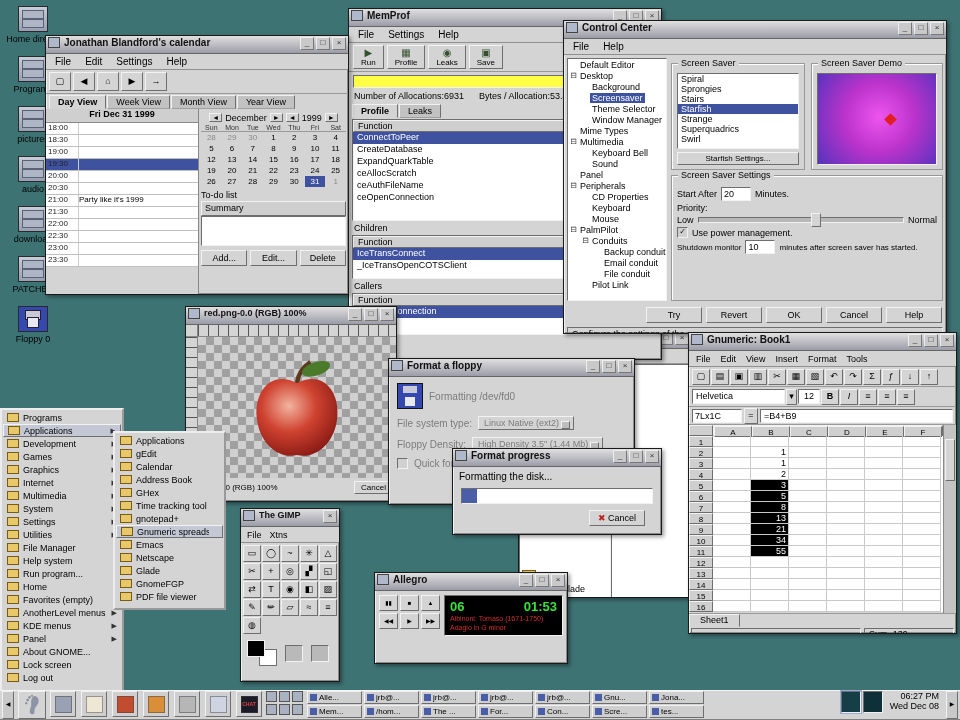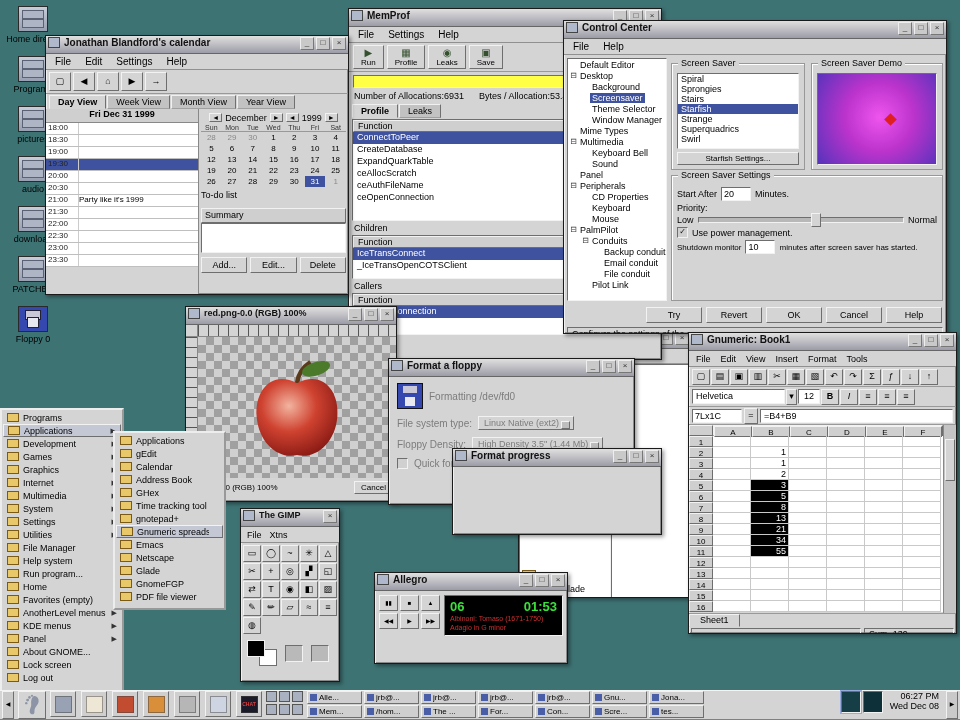--- a/index.html
+++ b/index.html
@@ -43,21 +43,21 @@
 .dayrow .t{width:30px;font-size:8px;padding-left:2px;color:#222;border-right:1px solid #ccc}
 .dayrow .ev{flex:1;font-size:8px;overflow:hidden;white-space:nowrap}
 .rightpane{flex:1;padding:2px;display:flex;flex-direction:column}
 .mininav{display:flex;justify-content:center;align-items:center;gap:3px;height:13px;font-size:9px}
 .mininav .arr{font-size:7px;border:1px solid;border-color:#f2f2f2 #6e6e6e #6e6e6e #f2f2f2;padding:0 2px;background:#d4d4d4}
 .minihdr,.minigridc{display:grid;grid-template-columns:repeat(7,1fr)}
 .minihdr span{font-size:7px;text-align:center;color:#333;border-bottom:1px solid #999}
 .minigridc span{font-size:8px;text-align:center;height:11px;line-height:11px}
 .dim{color:#8a8a8a}
 .todolab{font-size:9px;margin-top:3px}
-.sumhdr{margin-top:8px;height:13px;font-size:9px;padding-left:3px;line-height:13px;background:#cfcfcf;
+.sumhdr{margin-top:1px;height:13px;font-size:9px;padding-left:3px;line-height:13px;background:#cfcfcf;
   border:1px solid;border-color:#f2f2f2 #6e6e6e #6e6e6e #f2f2f2}
 .todolist{height:28px;background:#fff}
 .todobtns{display:flex;gap:3px;margin-top:4px;justify-content:space-between}
 .todobtns .btn{flex:1;padding:2px 2px}
 
 .mp-toolbar{display:flex;gap:3px;padding:2px 4px;border-bottom:1px solid #999}
 .mpbtn{display:flex;flex-direction:column;align-items:center;padding:1px 7px;background:#d4d4d4;
   border:1px solid;border-color:#f2f2f2 #6e6e6e #6e6e6e #f2f2f2}
 .mpbtn .g{font-size:10px;line-height:11px;color:#35502e}
 .mpbtn .l{font-size:8px}
@@ -987,20 +987,29 @@
 </div>
 
 <div class="win" style="left:452px;top:448px;width:208px;height:85px;z-index:9">
   <div class="tb">
     <span class="ti"></span>
     <span class="tt">Format progress</span>
     <span class="b">_</span>
     <span class="b">□</span>
     <span class="b">×</span>
   </div>
+  <div style="padding:4px 6px">
+    <div style="font-size:10px">Formatting the disk...</div>
+    <div class="pbar">
+        <div class="pfill" style="width:8%"></div>
+      </div>
+    <div style="text-align:right;padding-right:10px">
+      <span class="btn"><span style="color:#c02020">✖</span> <span>Cancel</span></span>
+    </div>
+  </div>
 </div>
 
 <div class="win" style="left:240px;top:508px;width:98px;height:172px;z-index:10">
   <div class="tb">
     <span class="ti"></span>
     <span class="tt" style="font-size:9px">The GIMP</span>
     <span class="b">×</span>
   </div>
   <div class="mbar">
 

